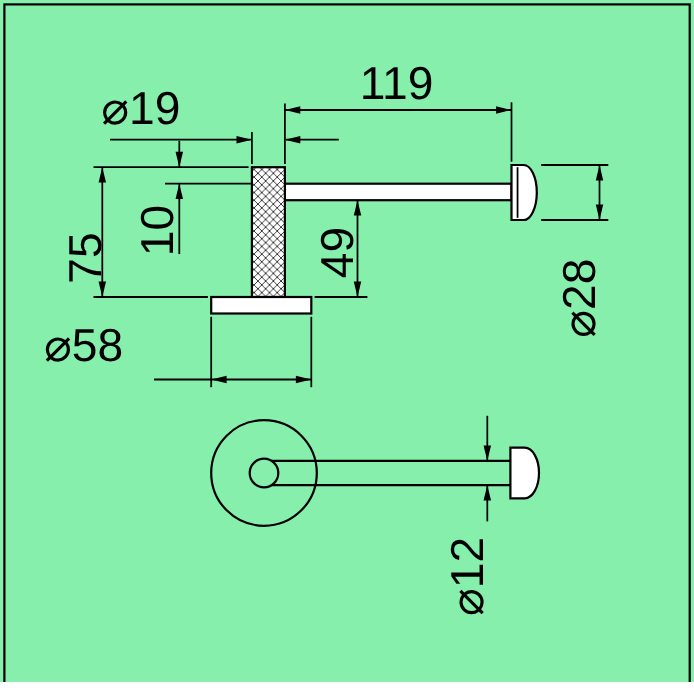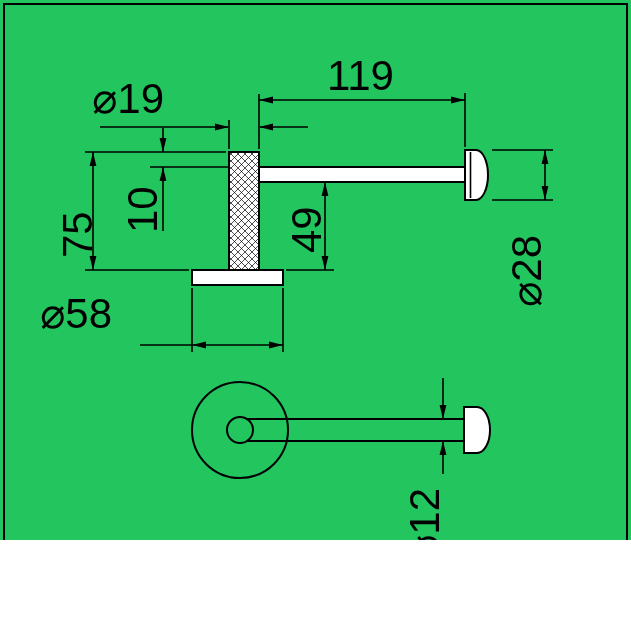--- a/index.html
+++ b/index.html
@@ -3,22 +3,22 @@
 <meta charset="utf-8">
 <style>
   html, body {
     margin: 0;
     padding: 0;
     background: #ffffff;
   }
   .canvas {
     position: relative;
     width: 631px;
-    height: 540px;
-    background: #22c55e;
+    height: 620px;
+    background: #86efac;
     overflow: hidden;
   }
   svg {
     display: block;
   }
   text.dim {
     font-family: "Liberation Sans", "DejaVu Sans", sans-serif;
     font-size: 42px;
     fill: #000000;
     font-weight: 400;

